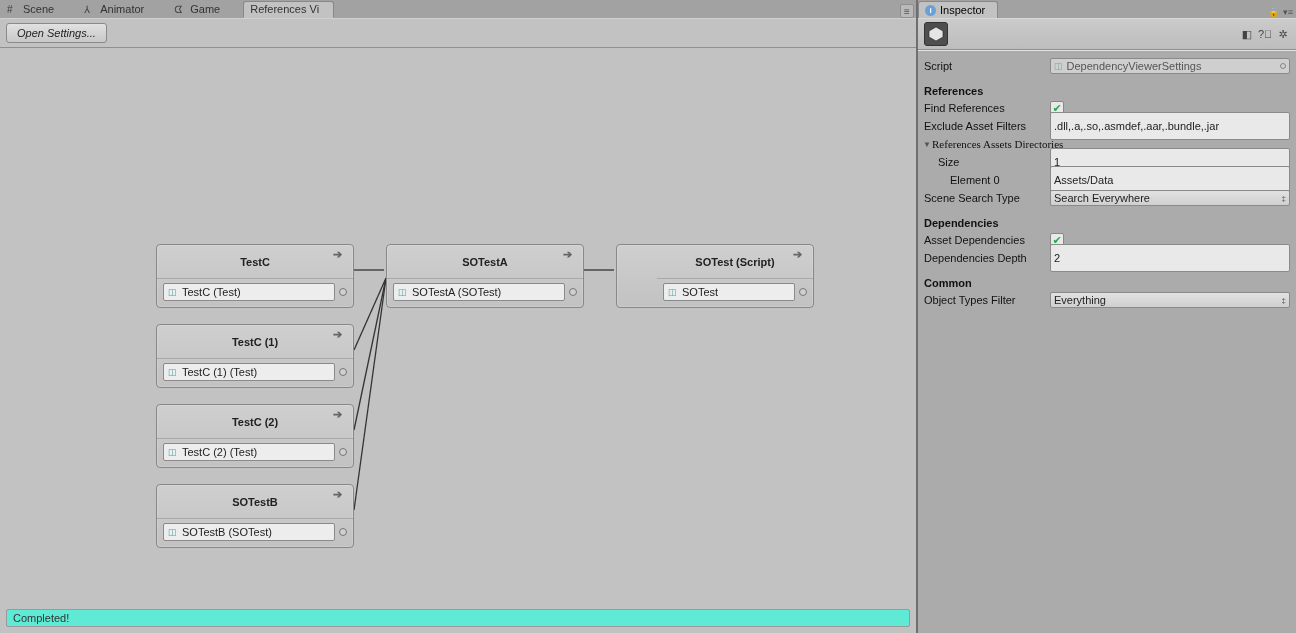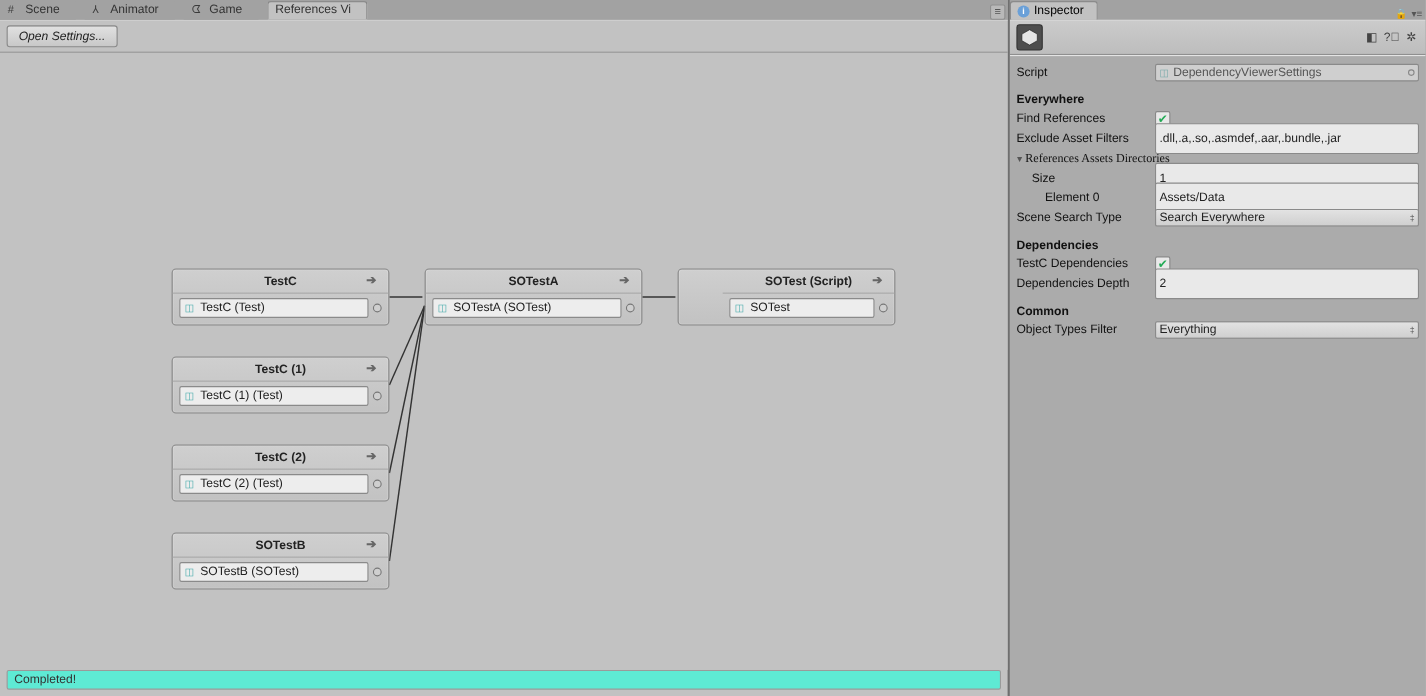--- a/index.html
+++ b/index.html
@@ -35,21 +35,21 @@
   .canvas { flex: 1; position: relative; background: #c2c2c2; overflow: hidden; }
   svg.wires { position: absolute; inset: 0; width: 100%; height: 100%; pointer-events: none; }
 
   .node {
     position: absolute; width: 198px;
     background: linear-gradient(#cfcfcf,#c2c2c2);
     border: 1px solid #888; border-radius: 4px;
     box-shadow: 0 0 0 1px rgba(255,255,255,0.15) inset;
   }
   .node-header {
-    height: 22px; display: flex; align-items: center; justify-content: center;
+    height: 34px; display: flex; align-items: center; justify-content: center;
     font-weight: bold; color: #222; position: relative;
     border-bottom: 1px solid #a8a8a8;
   }
   .node-arrow {
     position: absolute; right: 8px; top: 3px; width: 12px; height: 12px; color: #666;
   }
   .node-body { padding: 4px 6px 6px 6px; display: flex; align-items: center; gap: 4px; }
   .obj-field {
     flex: 1; height: 18px; display: flex; align-items: center; gap: 4px;
     background: #ededed; border: 1px solid #8a8a8a; border-radius: 2px;
@@ -295,21 +295,21 @@
         <div class="lbl disabled-lbl">Script</div>
         <div class="val">
           <div class="obj-input">
             <span style="font-size:9px;color:#7aa;">◫</span>
             <span>DependencyViewerSettings</span>
             <span class="dot"></span>
           </div>
         </div>
       </div>
 
-      <div class="section-title">Everywhere</div>
+      <div class="section-title">References</div>
 
       <div class="row">
         <div class="lbl">Find References</div>
         <div class="val">
             <div class="chk">✔</div>
           </div>
       </div>
 
       <div class="row">
         <div class="lbl">Exclude Asset Filters</div>
@@ -337,21 +337,21 @@
           <div class="select">
             <span>Search Everywhere</span>
             <span class="caret">‡</span>
           </div>
         </div>
       </div>
 
       <div class="section-title">Dependencies</div>
 
       <div class="row">
-        <div class="lbl">TestC Dependencies</div>
+        <div class="lbl">Asset Dependencies</div>
         <div class="val">
             <div class="chk">✔</div>
           </div>
       </div>
 
       <div class="row">
         <div class="lbl">Dependencies Depth</div>
         <div class="val"><input class="text-input" value="2" style=""></div>
       </div>
 

